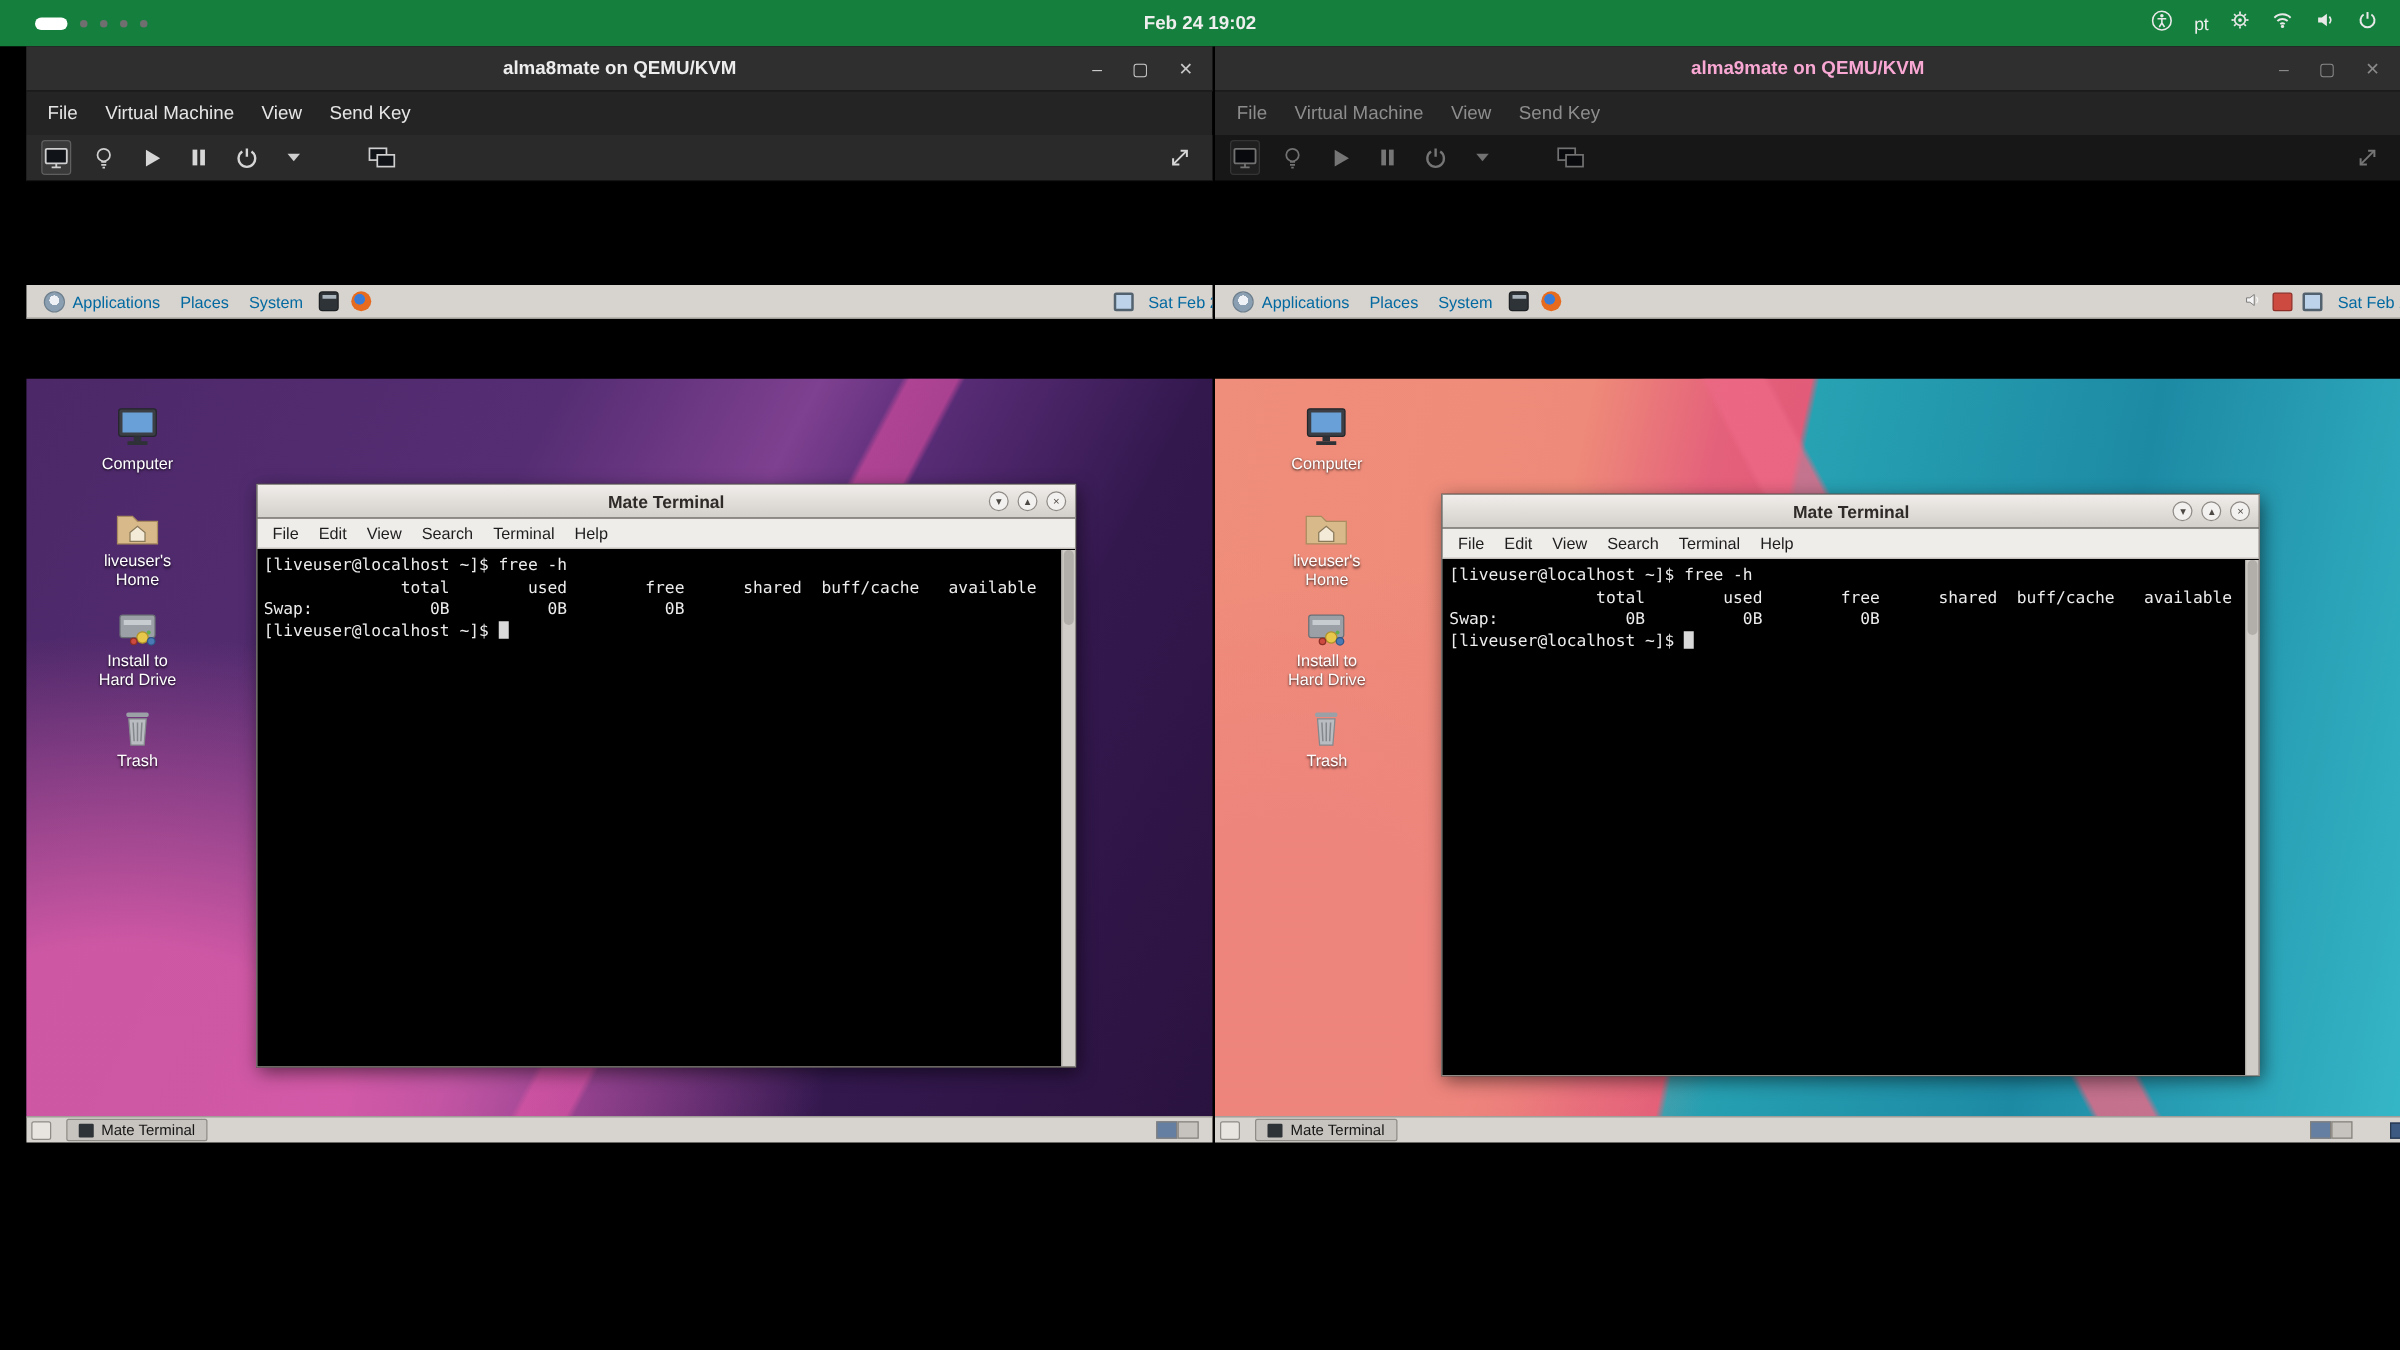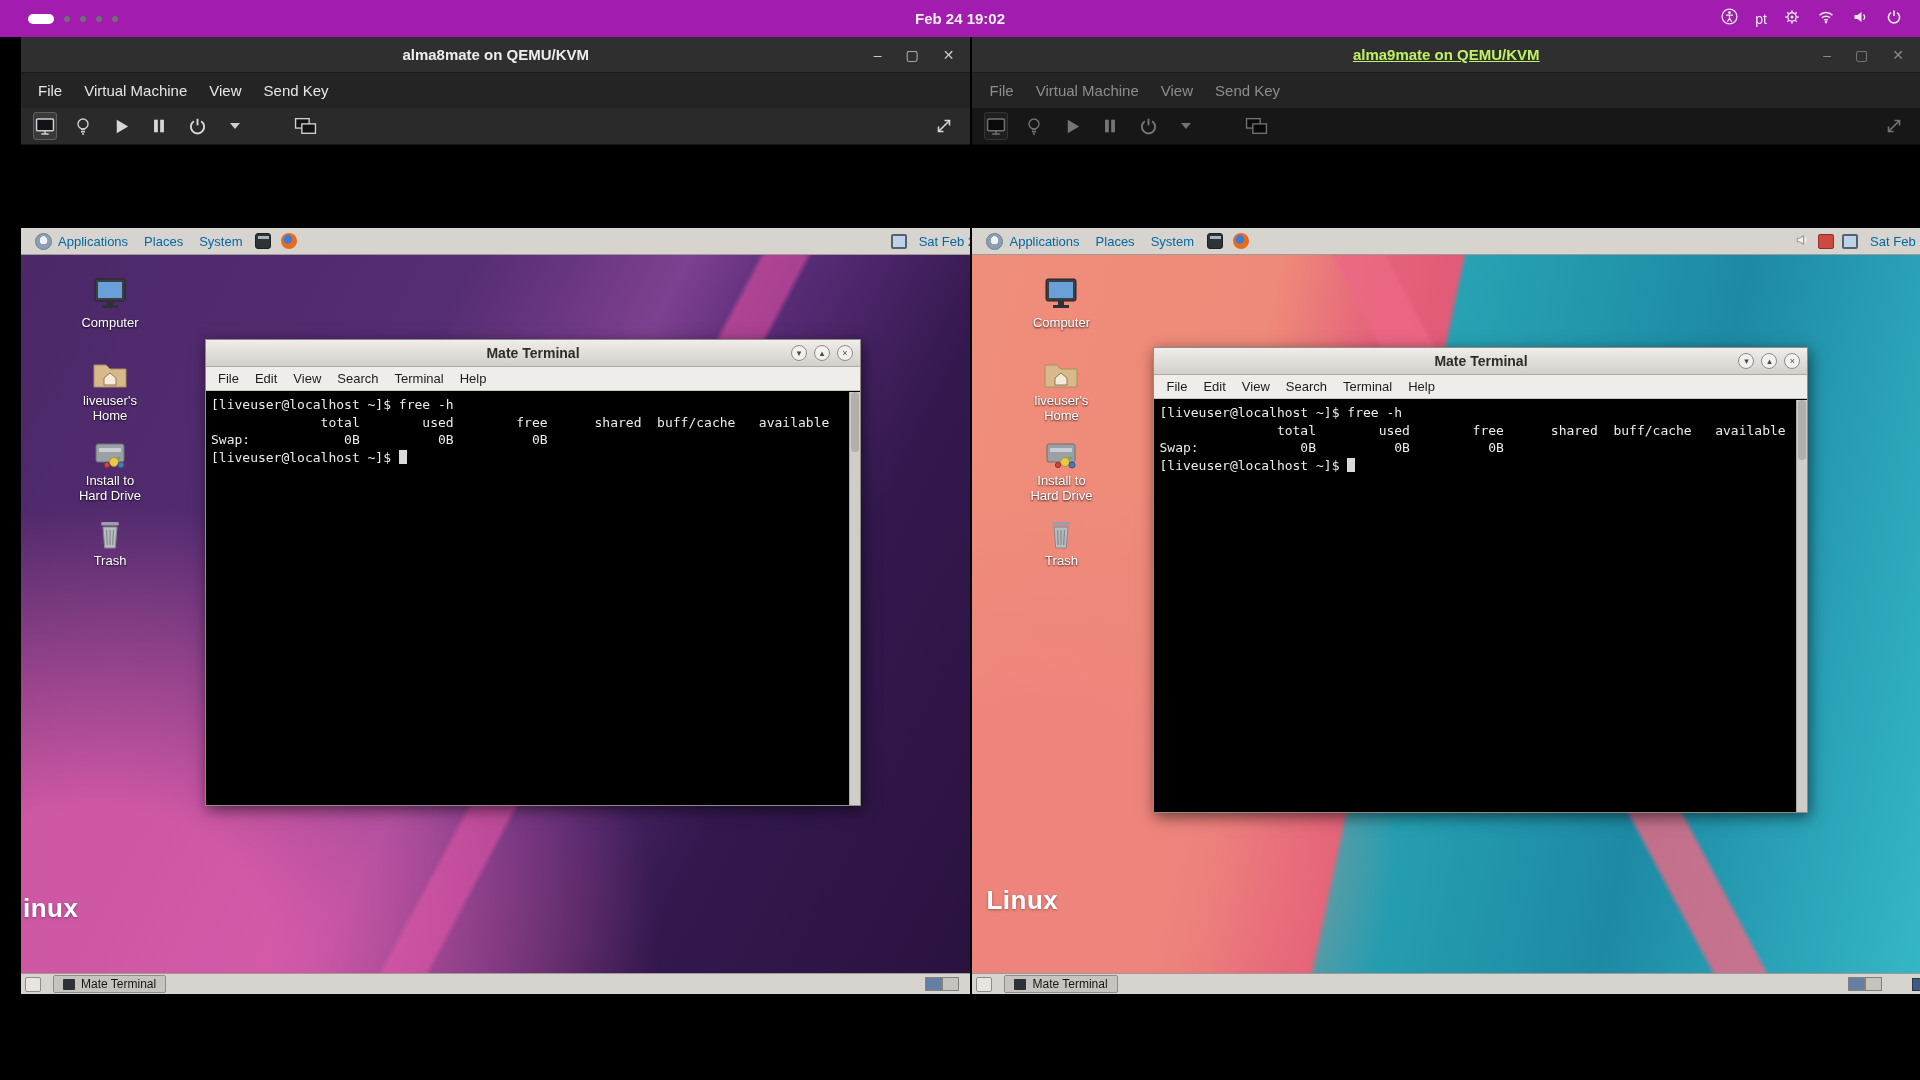--- a/index.html
+++ b/index.html
@@ -1,36 +1,36 @@
 <!DOCTYPE html>
 <html><head>
 <meta charset="utf-8">
 <style>
   * { margin:0; padding:0; box-sizing:border-box; }
   html,body { width:1920px; height:1080px; overflow:hidden; background:#000;
               font-family:"Liberation Sans", sans-serif; }
 
   
-  .topbar { height:37px; background:#a21caf; position:relative; display:flex; align-items:center; color:#eee;justify-content:center; }
+  .topbar { height:37px; background:#15803d; position:relative; display:flex; align-items:center; color:#eee;justify-content:center; }
   .tb-left { display:flex; align-items:center; gap:10px; padding-left:28px; }
   .ws-pill { width:26px; height:10px; border-radius:6px; background:#fff; }
   .ws-dot { width:6px; height:6px; border-radius:50%; background:#6f6f6f; }
   .tb-center { position:absolute; left:50%; transform:translateX(-50%); font-size:15px; font-weight:bold; }
   .tb-right { margin-left:auto; display:flex; align-items:center; gap:17px; padding-right:18px; }
   .kbd-layout { font-size:14px; color:#efefef; }
 
   
   .vms { display:flex; height:1043px;padding-left:21px; }
   .vm { width:960px; display:flex; flex-direction:column; background:#000; }
   .vm + .vm { border-left:2px solid #000; }
 
   .vm-titlebar { height:36px; background:#2f2f2f; border-bottom:1px solid #1b1b1b;
                  display:flex; align-items:center; justify-content:center; position:relative; }
   .vm-title { font-size:15px; font-weight:bold; color:#ededed; }
-  .vm.inactive .vm-title { color:#bef264;text-decoration:underline; }
+  .vm.inactive .vm-title { color:#f9a8d4; }
   .win-controls { position:absolute; right:16px; top:0; height:100%; display:flex; align-items:center; gap:24px; }
   .wc { color:#c9c9c9; font-size:14px; line-height:1; cursor:default; }
   .vm.inactive .wc { color:#8a8a8a; }
 
   .vm-menubar { height:35px; background:#242424; display:flex; align-items:center; padding-left:6px; }
   .vm-menubar .mi { padding:0 11px; font-size:15px; color:#e6e6e6; }
   .vm.inactive .vm-menubar .mi { color:#8d8d8d; }
 
   .vm-toolbar { height:37px; background:#2a2a2a; border-bottom:1px solid #141414;
                 display:flex; align-items:center; gap:14px; padding:0 12px; position:relative; }
@@ -56,21 +56,21 @@
   .launch-term { background:#2e3338; border:1px solid #1d2124; position:relative; }
   .launch-term::after { content:""; position:absolute; left:2px; top:2px; width:11px; height:3px; background:#aab4bd; }
   .launch-ff { border-radius:50%;
                background:radial-gradient(circle at 42% 40%, #3a7bd5 0 30%, #e66b1f 34% 72%, #f7a21c 100%); }
   .g-panel-right { margin-left:auto; display:flex; align-items:center; gap:8px; }
   .tray-ic { width:16px; height:15px; border-radius:2px; }
   .tray-display { background:#bcd3ea; border:2px solid #53626f; }
   .tray-red { background:#cc4a3f; border:1px solid #8e2f27; }
   .g-clock { font-size:13px; padding-left:4px; }
 
-  .g-desktop { height:718px; position:relative; overflow:hidden; }
+  .g-desktop { height:590px; position:relative; overflow:hidden;margin-top:48px; }
   .wall-left {
     background:
       radial-gradient(ellipse at 8% 96%, rgba(228,95,173,.85) 0 14%, rgba(228,95,173,0) 45%),
       linear-gradient(118deg, rgba(0,0,0,0) 55%, rgba(214,76,158,.65) 55.5%, rgba(214,76,158,.65) 58.5%, rgba(0,0,0,0) 59%),
       linear-gradient(118deg, #4c2868 0%, #552d73 34%, #7e4090 50%, #5a2d78 58%, #33184e 74%, #2a123f 100%);
   }
   .wall-right {
     background:
       radial-gradient(circle at 6% 82%, rgba(238,132,125,.9) 0 12%, rgba(238,132,125,0) 34%),
       linear-gradient(62deg, rgba(0,0,0,0) 55%, rgba(236,104,133,.8) 55.5%, rgba(236,104,133,.8) 59%, rgba(0,0,0,0) 59.5%),

